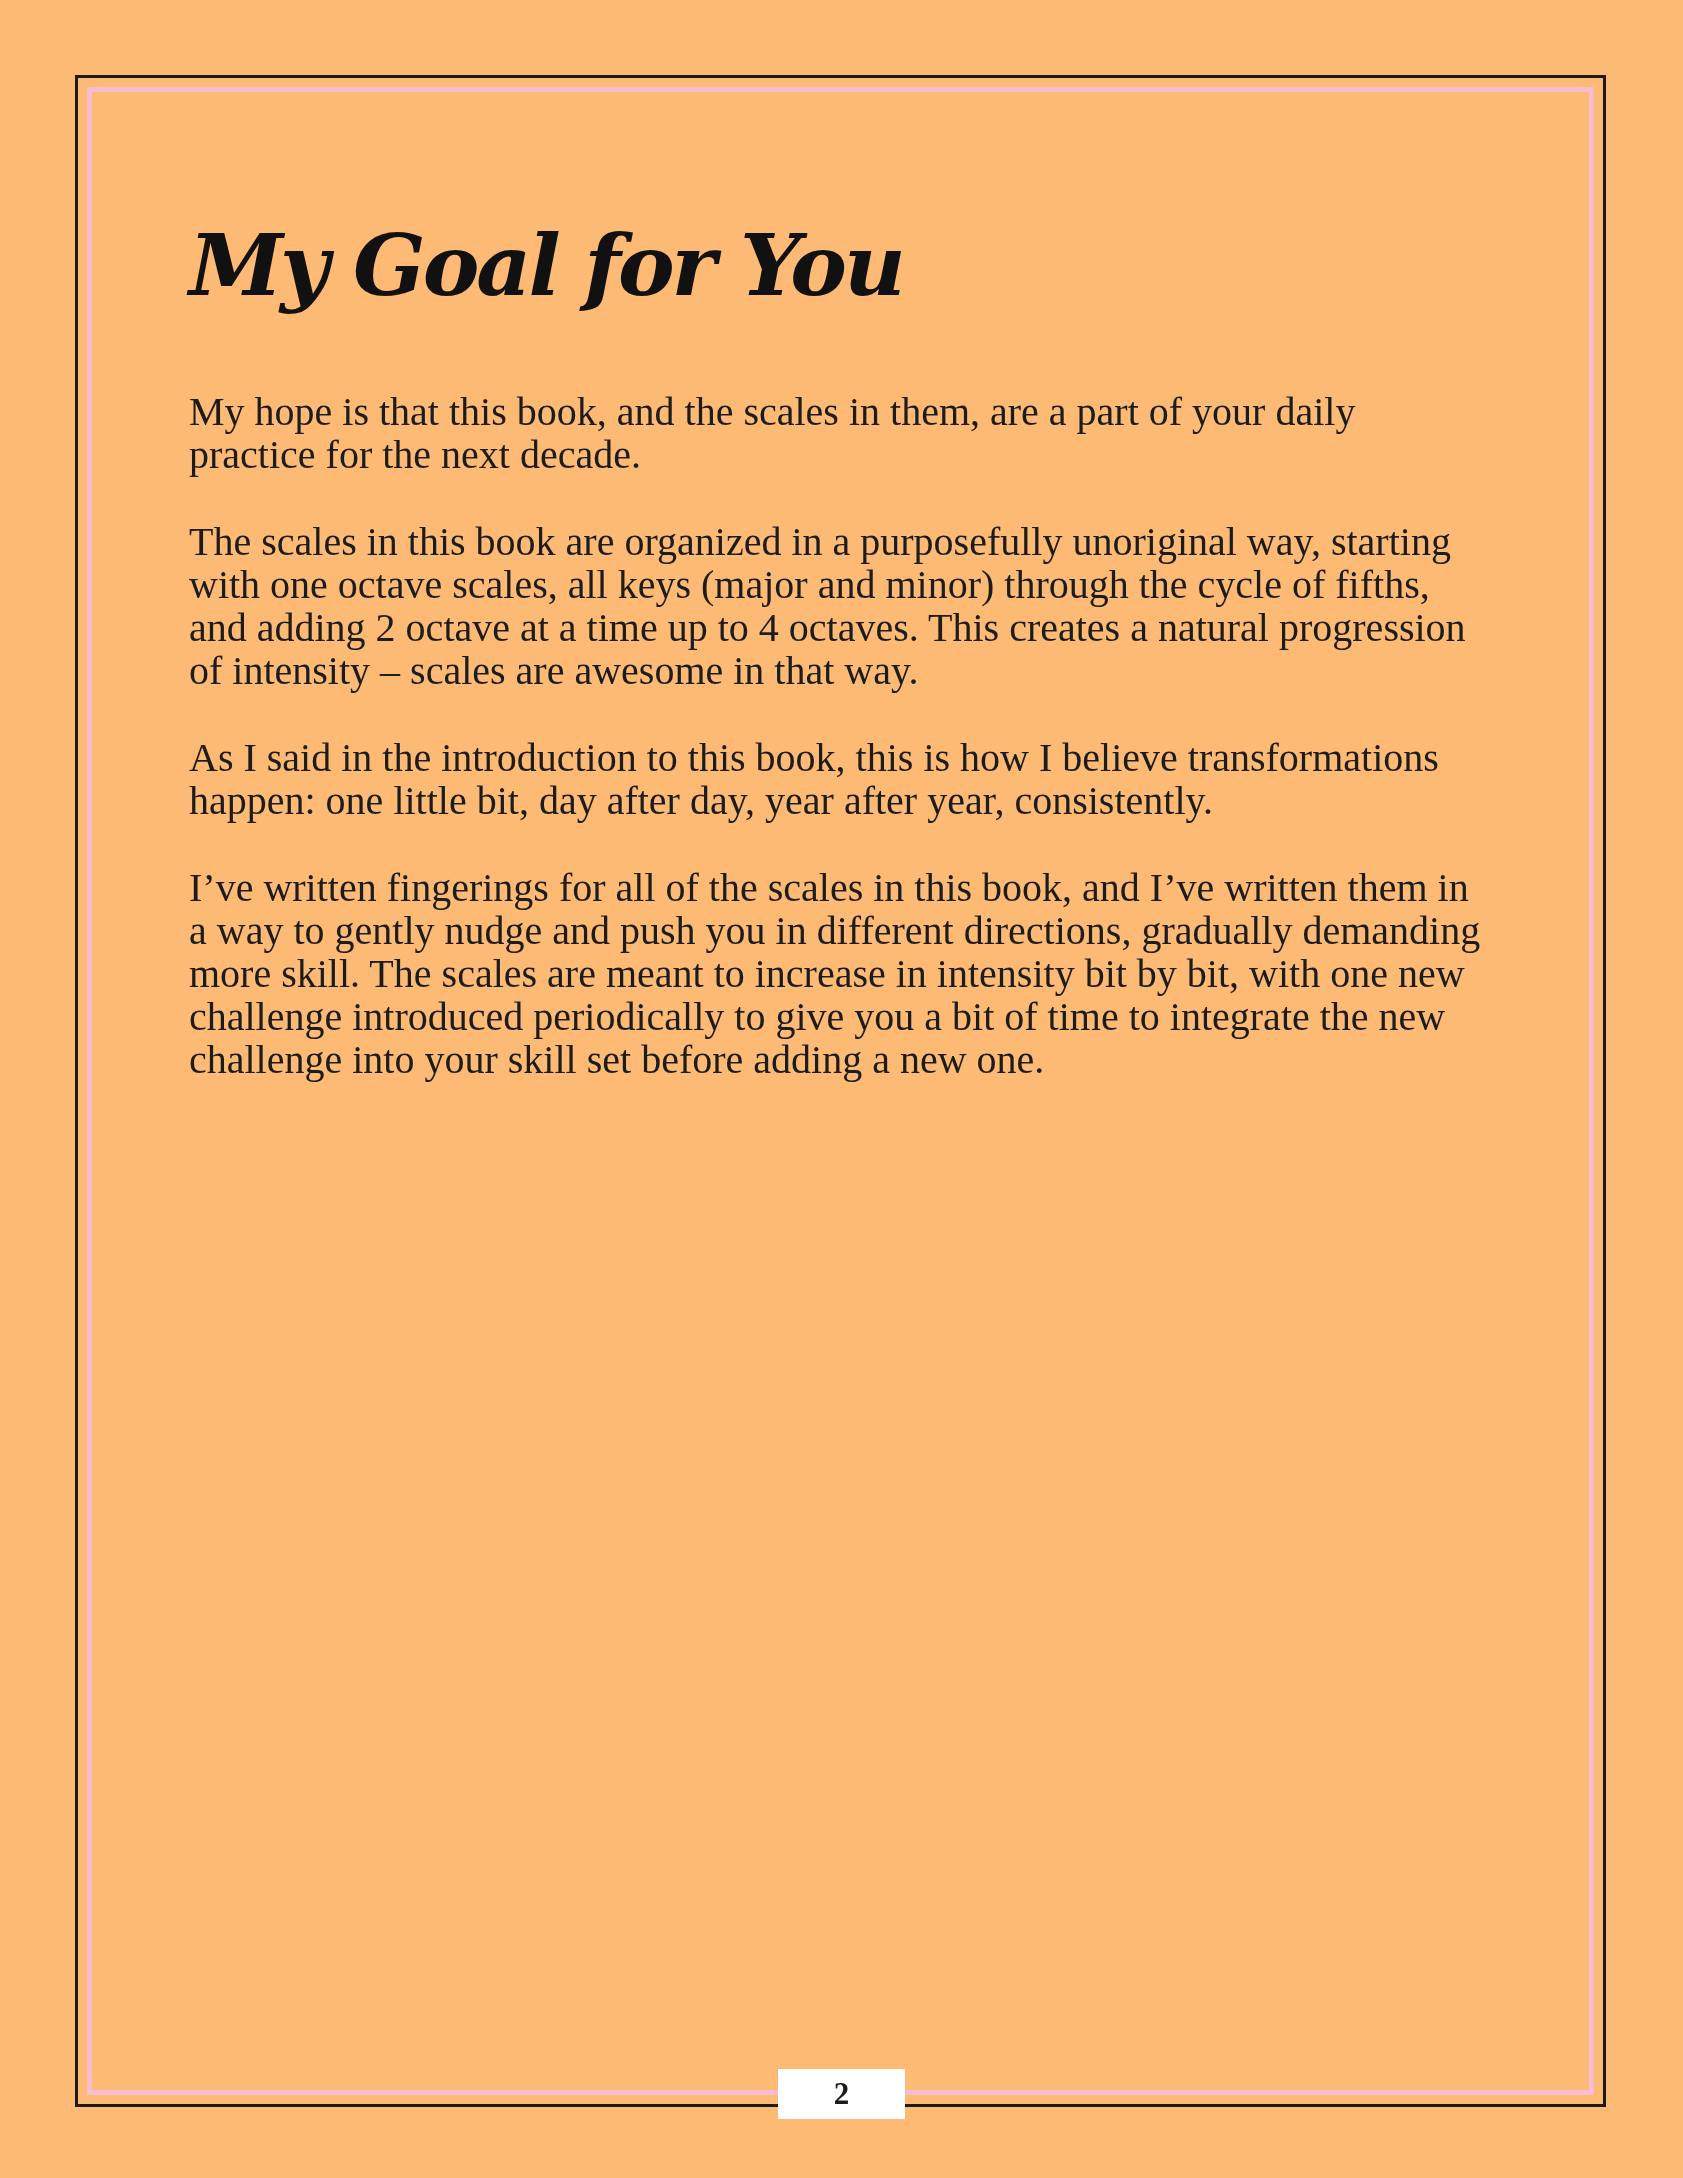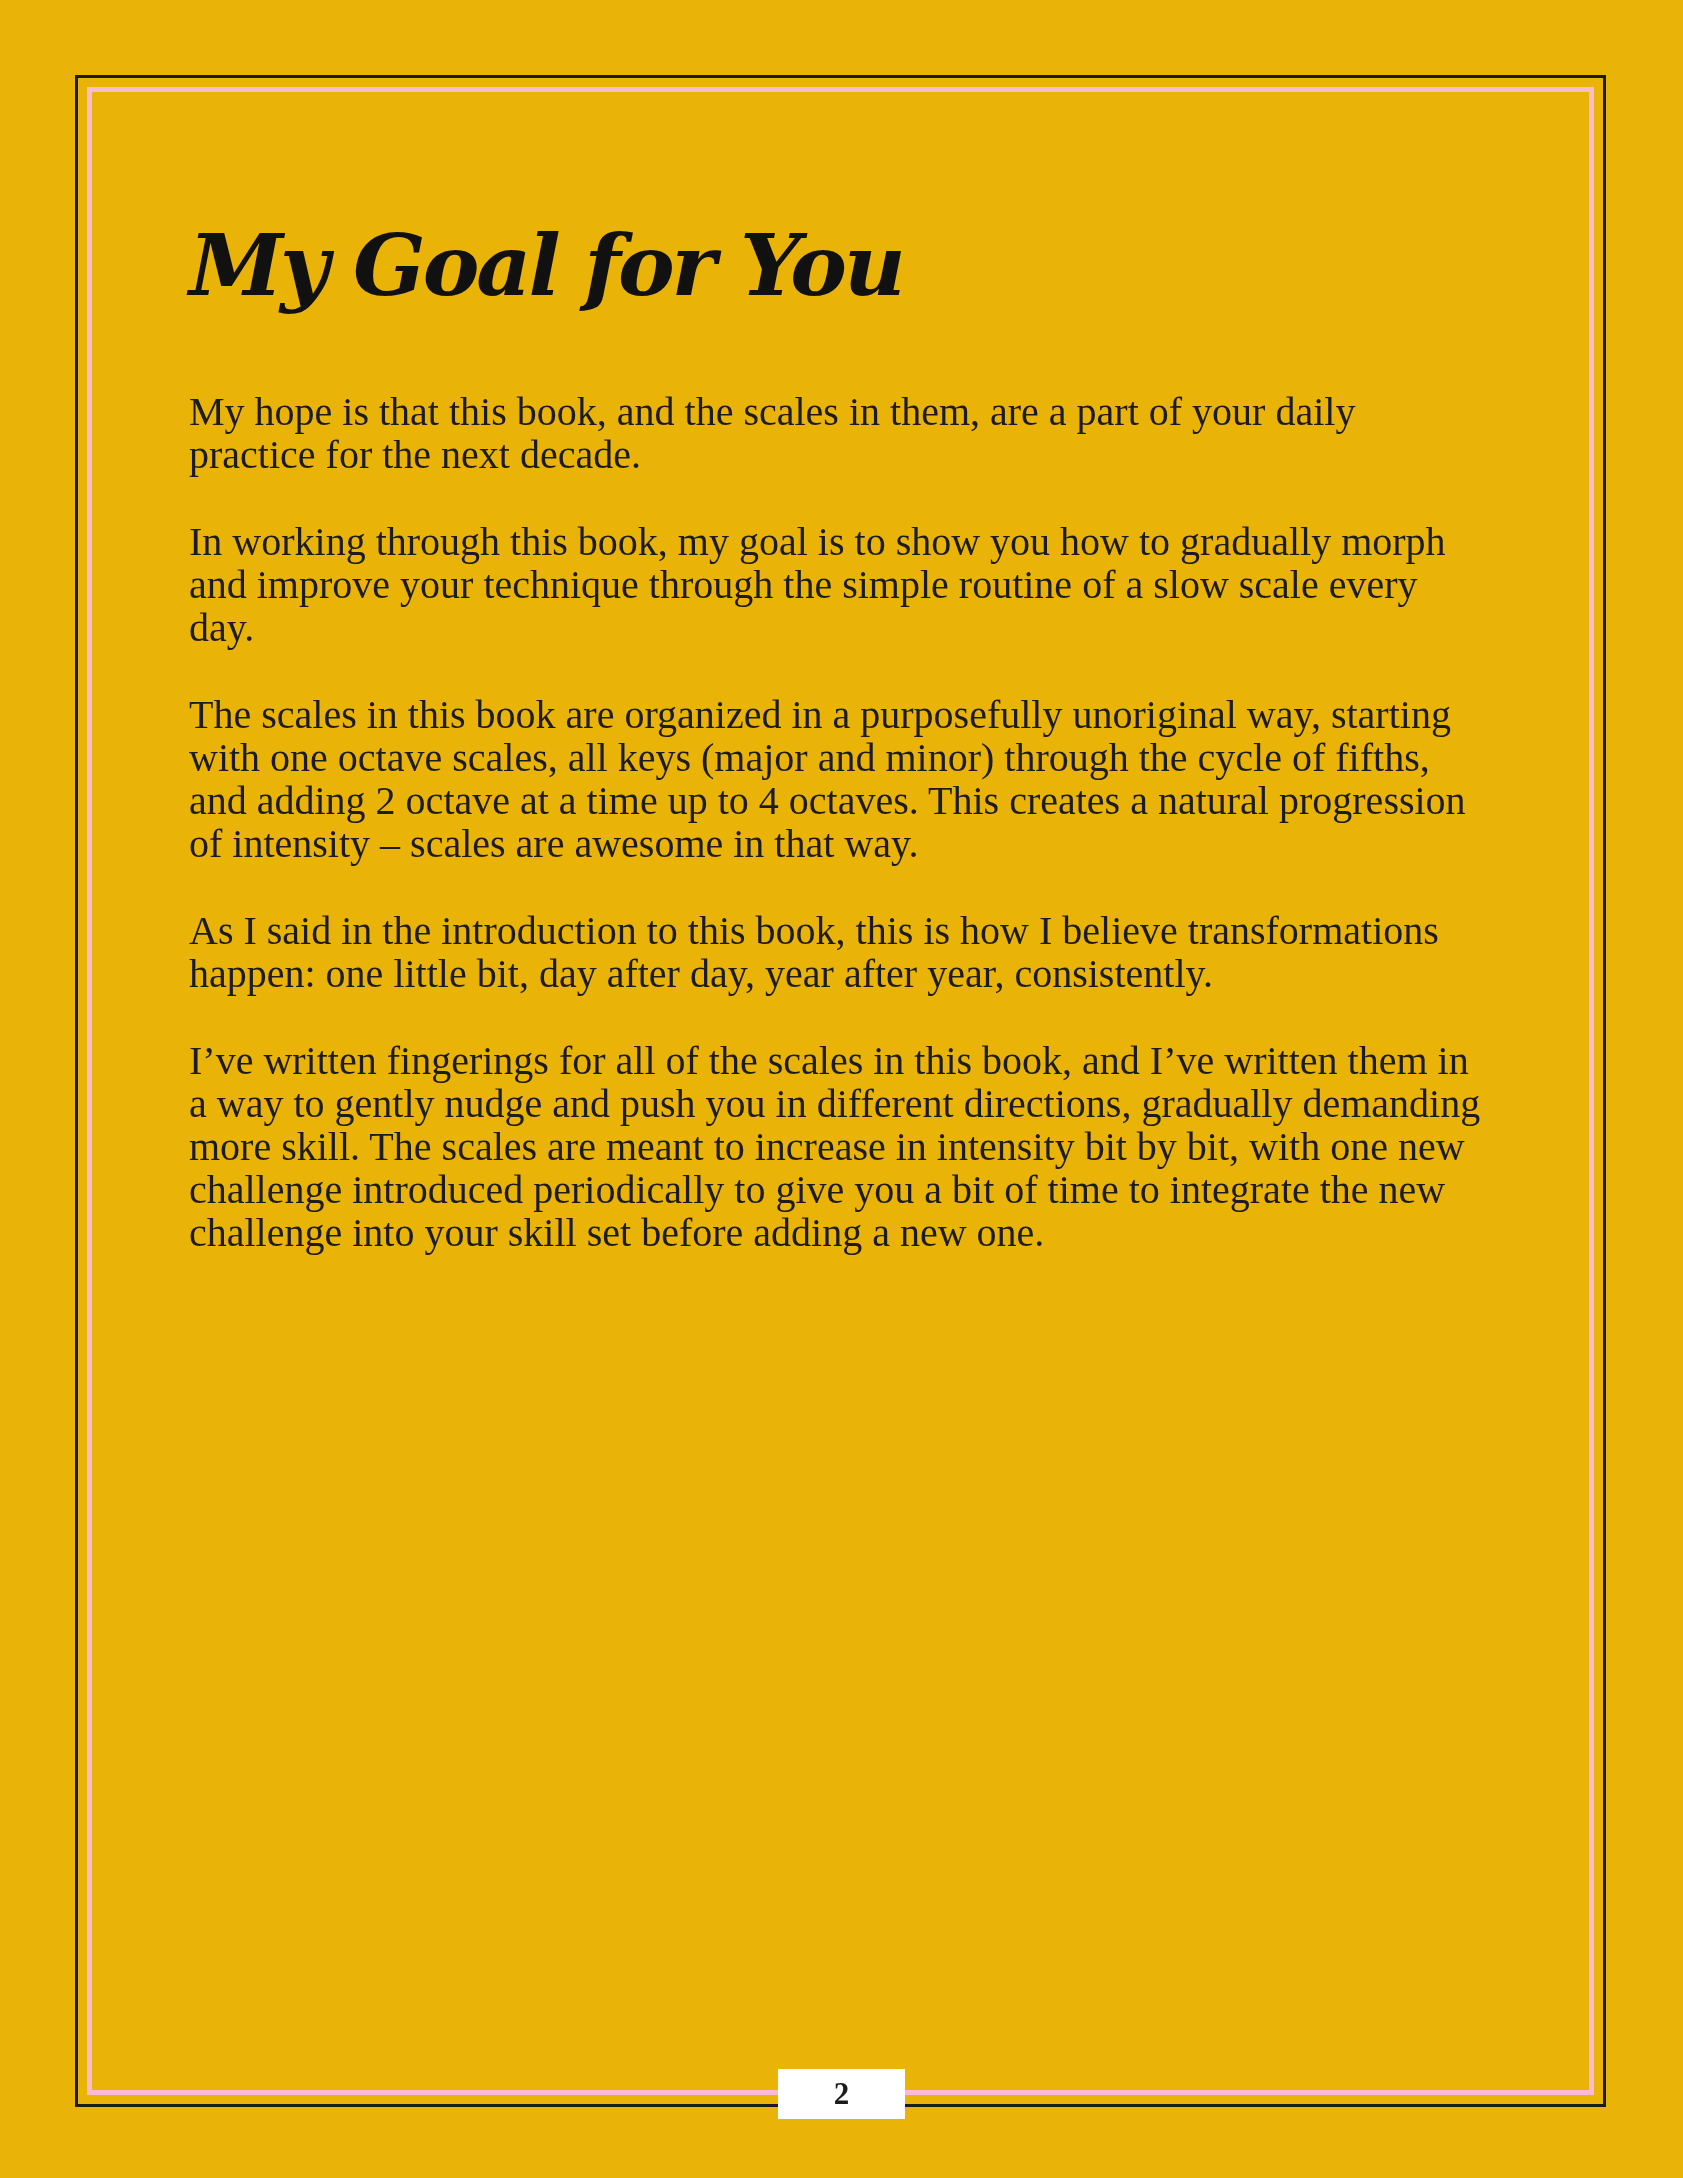--- a/index.html
+++ b/index.html
@@ -11,21 +11,21 @@
   *{margin:0;padding:0;box-sizing:border-box;}
   html,body{width:1683px;height:2178px;background:#ffffff;}
   body{
     font-family:"Liberation Serif", serif;
     position:relative;
     overflow:hidden;
   }
   .page{
     position:absolute;
     inset:0;
-    background:#eab308;
+    background:#fdba74;
   }
   
   .border-black{
     position:absolute;
     left:75px;
     top:75px;
     right:77px;
     bottom:71px;
     border:3px solid var(--border-black);
   }
@@ -88,21 +88,20 @@
 
 <div class="page">
 
   <div class="border-black">
     <div class="border-pink"></div>
   </div>
 
   <div class="content">
     <h1 class="title">My Goal for You</h1>
     <p>My hope is that this book, and the scales in them, are a part of your daily practice for the next decade.</p>
-    <p>In working through this book, my goal is to show you how to gradually morph and improve your technique through the simple routine of a slow scale every day.</p>
     <p>The scales in this book are organized in a purposefully unoriginal way, starting with one octave scales, all keys (major and minor) through the cycle of fifths, and adding 2 octave at a time up to 4 octaves. This creates a natural progression of intensity – scales are awesome in that way.</p>
     <p>As I said in the introduction to this book, this is how I believe transformations happen: one little bit, day after day, year after year, consistently.</p>
     <p>I’ve written fingerings for all of the scales in this book, and I’ve written them in a way to gently nudge and push you in different directions, gradually demanding more skill. The scales are meant to increase in intensity bit by bit, with one new challenge introduced periodically to give you a bit of time to integrate the new challenge into your skill set before adding a new one.</p>
   </div>
 
   <div class="page-number-box">
     <span>2</span>
   </div>
 
 </div>

